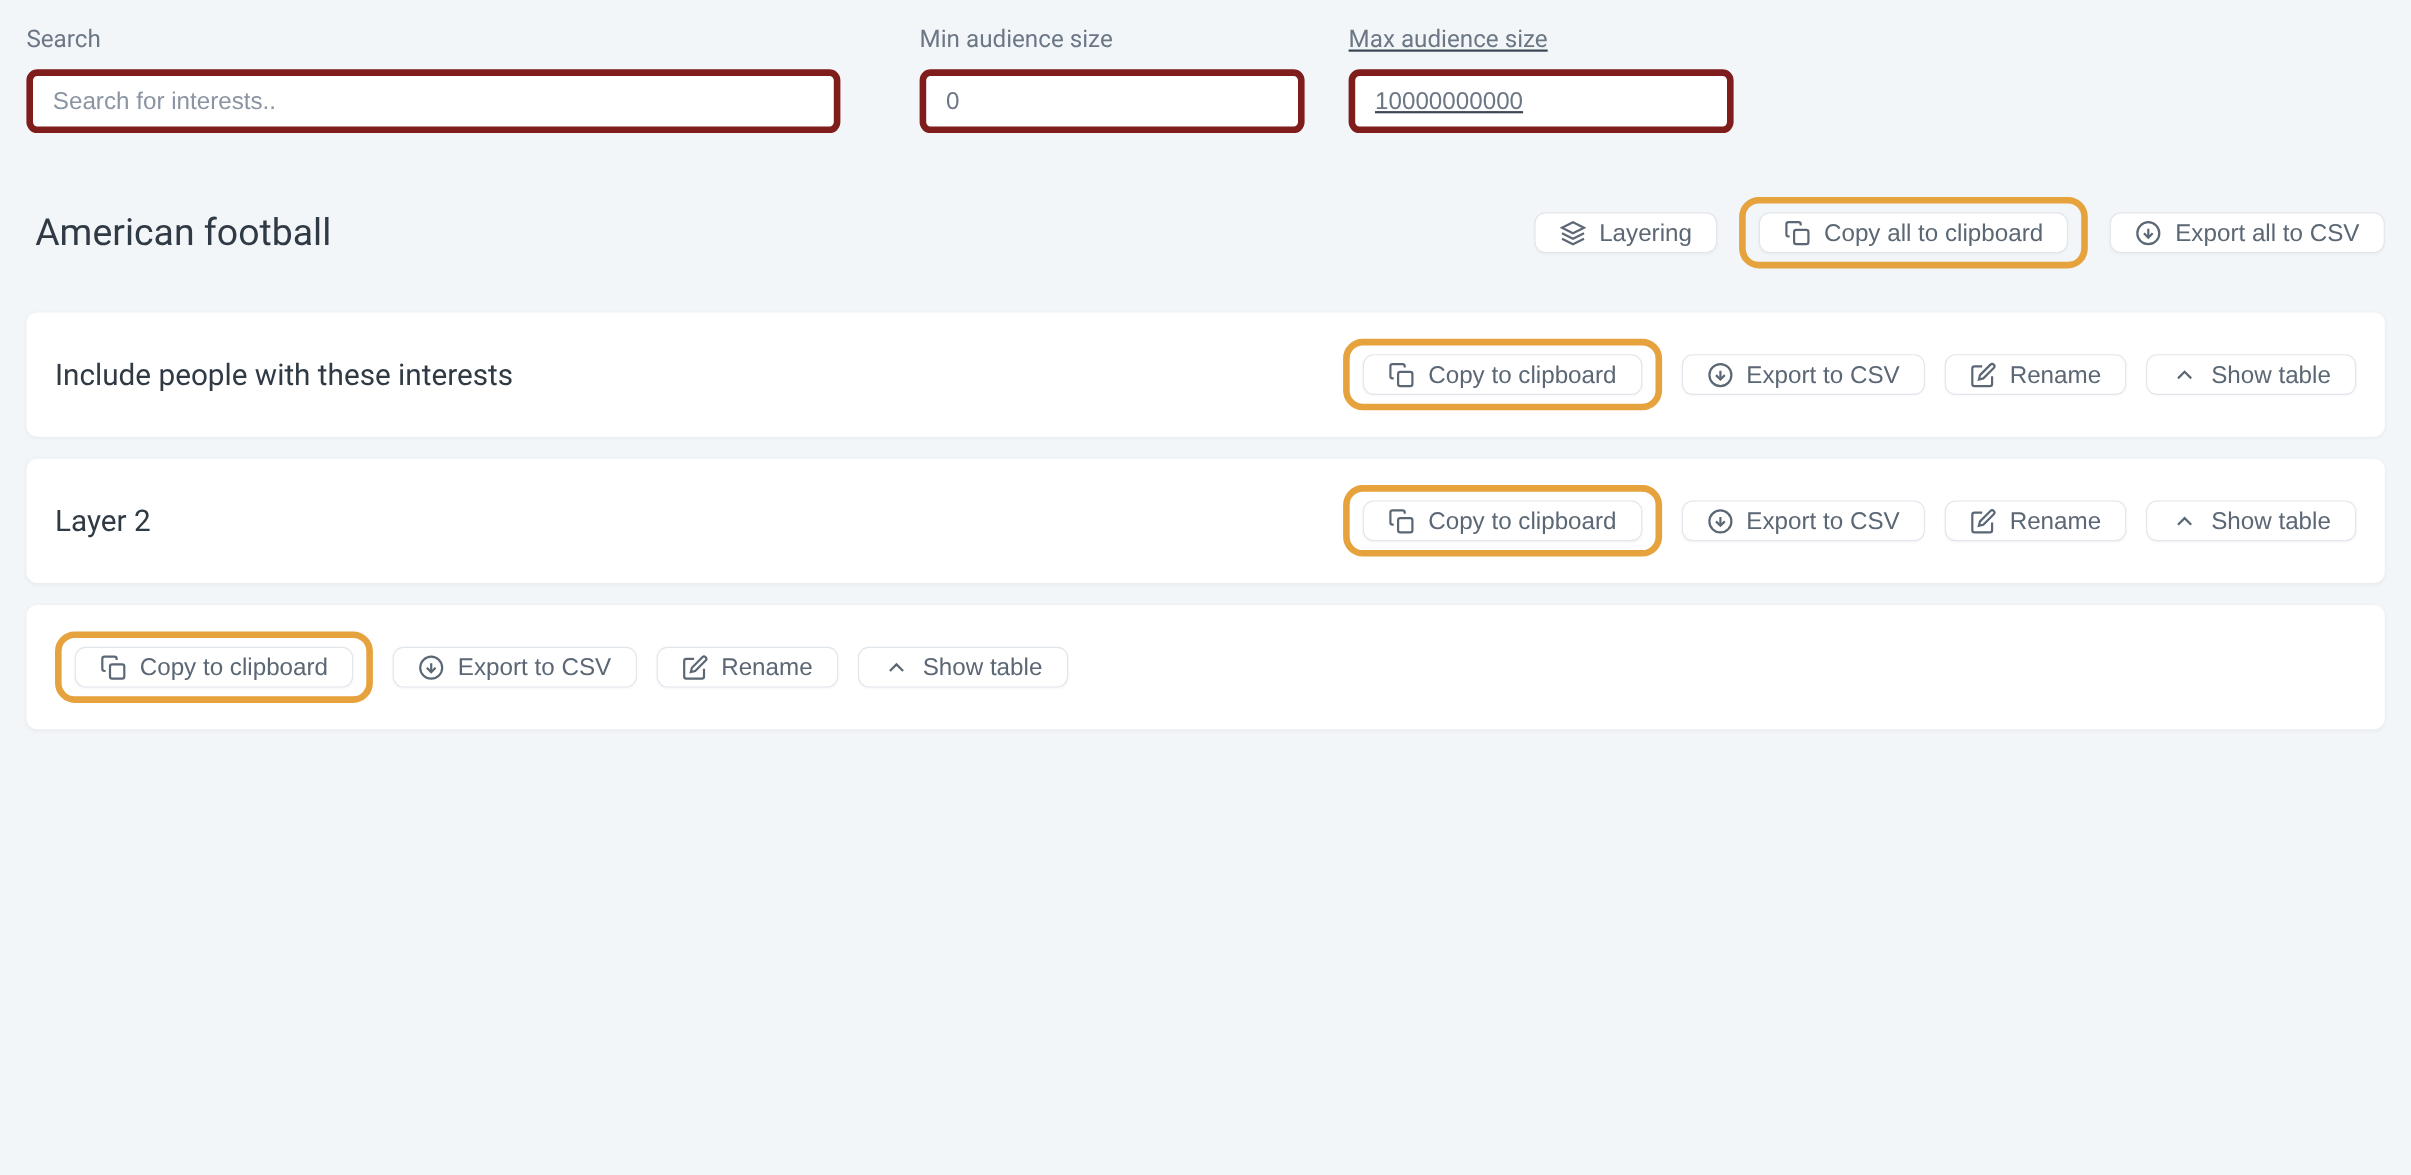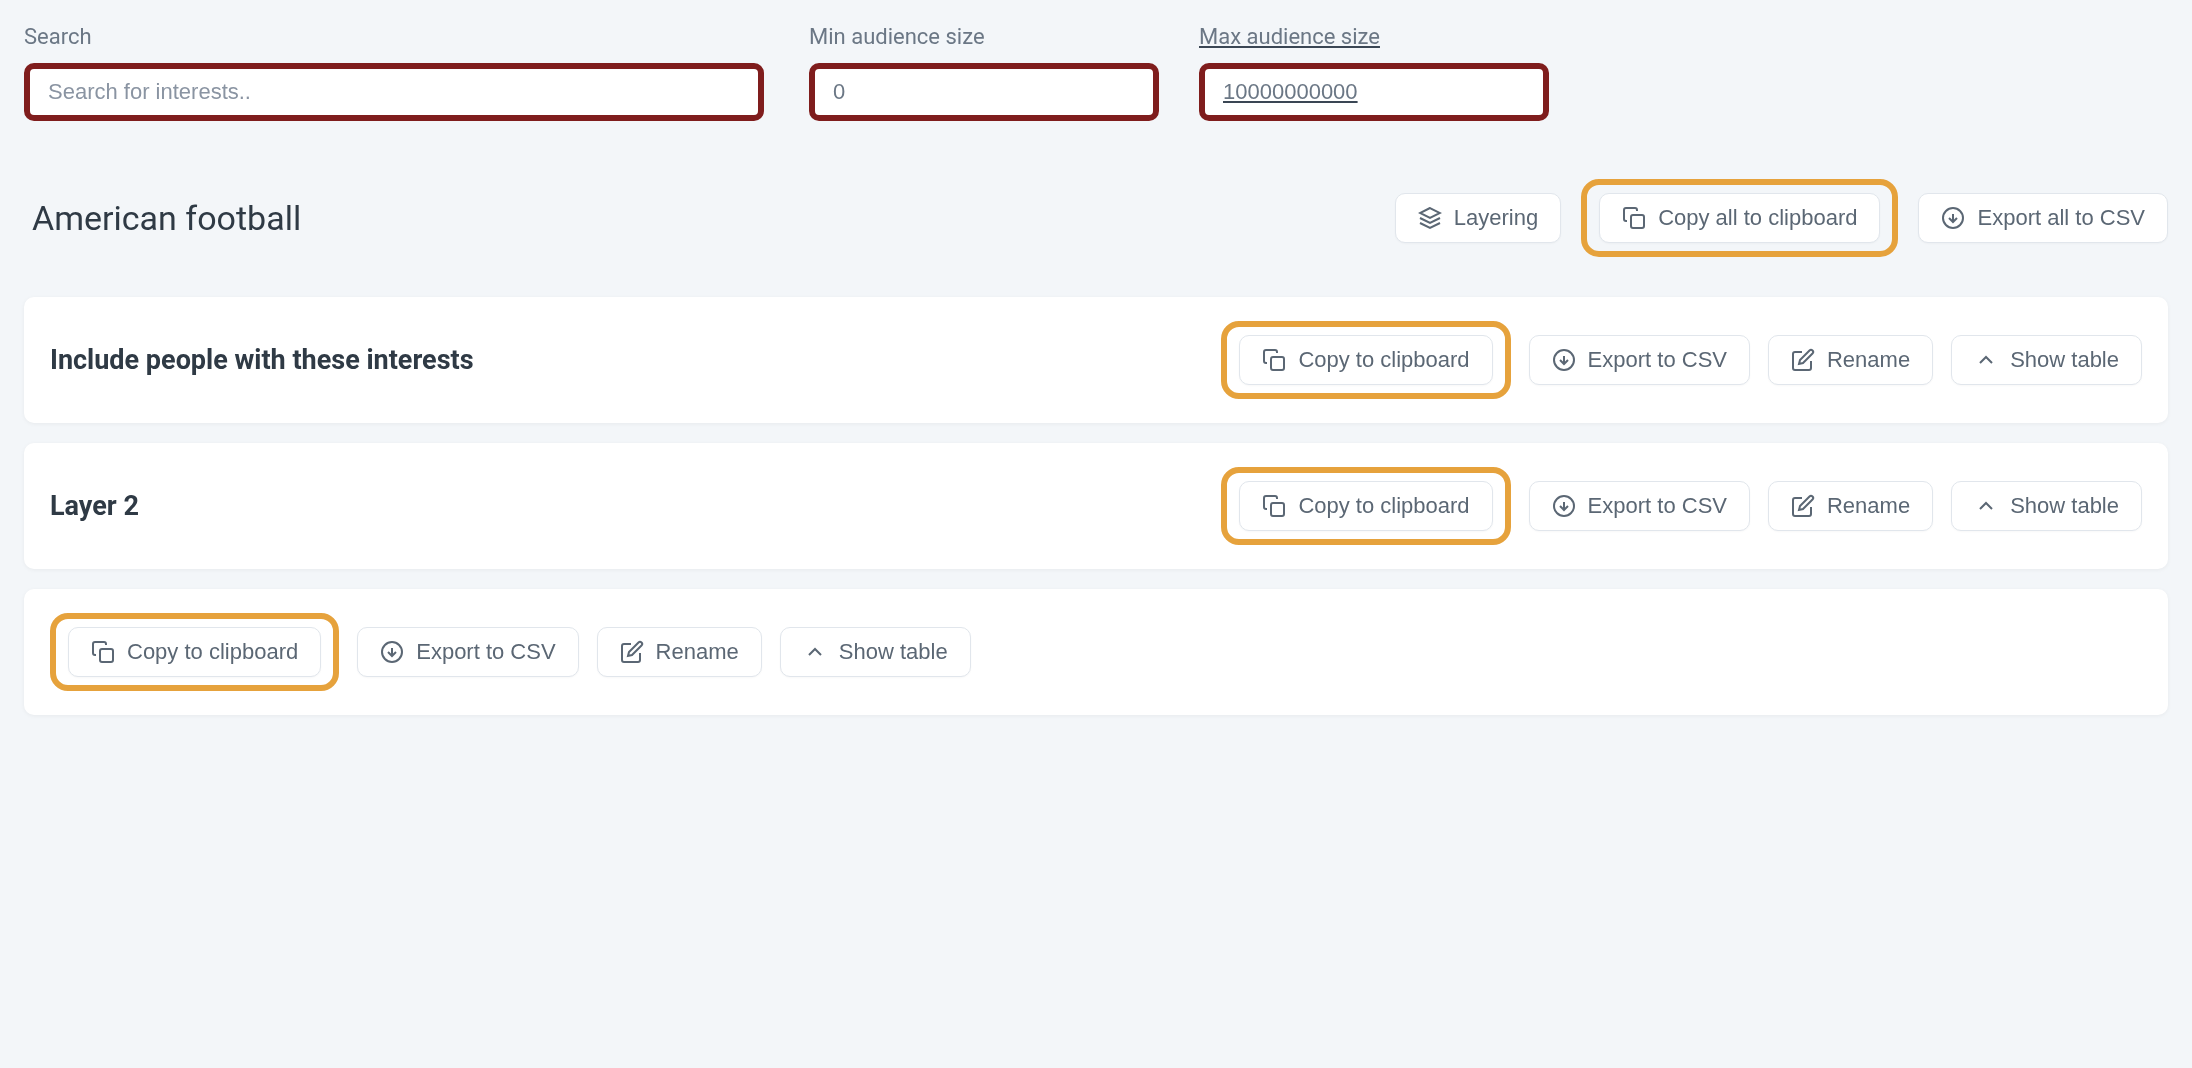--- a/index.html
+++ b/index.html
@@ -13,21 +13,21 @@
   .filters {
     display: flex;
     gap: 40px;
     margin-bottom: 58px;
   }
   .field {
     display: flex;
     flex-direction: column;
   }
   .field-search { flex: 0 0 740px; }
-  .field-min   { flex: 0 0 350px; margin-left: 5px; }
+  .field-min   { flex: 0 0 350px; margin-left: 32px; }
   .field-max   { flex: 0 0 350px; text-decoration: underline; }
   .field label {
     font-size: 22px;
     color: #6b7785;
     margin-bottom: 14px;
   }
   .field input[type="text"],
   .field input[type="number"] {
     height: 58px;
     border: 6px solid #7f1d1d;
@@ -56,21 +56,21 @@
   .top-actions {
     display: flex;
     gap: 20px;
     align-items: center;
   }
 
   .btn {
     display: inline-flex;
     align-items: center;
     gap: 12px;
-    height: 50px;
+    height: 37px;
     padding: 0 22px;
     background: #ffffff;
     border: 1px solid #e1e6ec;
     border-radius: 10px;
     font-size: 22px;
     color: #5b6774;
     cursor: pointer;
     box-shadow: 0 1px 2px rgba(0,0,0,0.03);
     white-space: nowrap;
   }
@@ -88,21 +88,21 @@
     border-radius: 10px;
     box-shadow: 0 1px 4px rgba(0,0,0,0.05);
     display: flex;
     align-items: center;
     padding: 24px 26px;
     gap: 18px;
   }
   .layer-title {
     flex: 1;
     font-size: 27px;
-    font-weight: 700;
+    font-weight: 400;
     color: #2f3a45;
   }
   .layer-actions {
     display: flex;
     align-items: center;
     gap: 18px;
   }
 </style>
 </head>
 <body>

